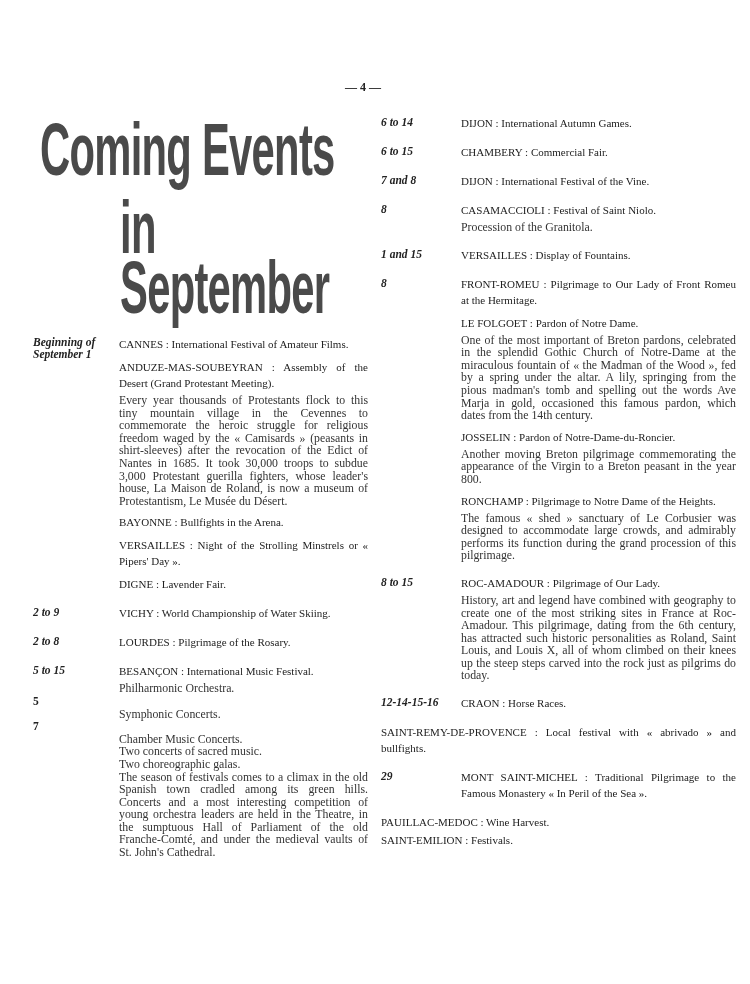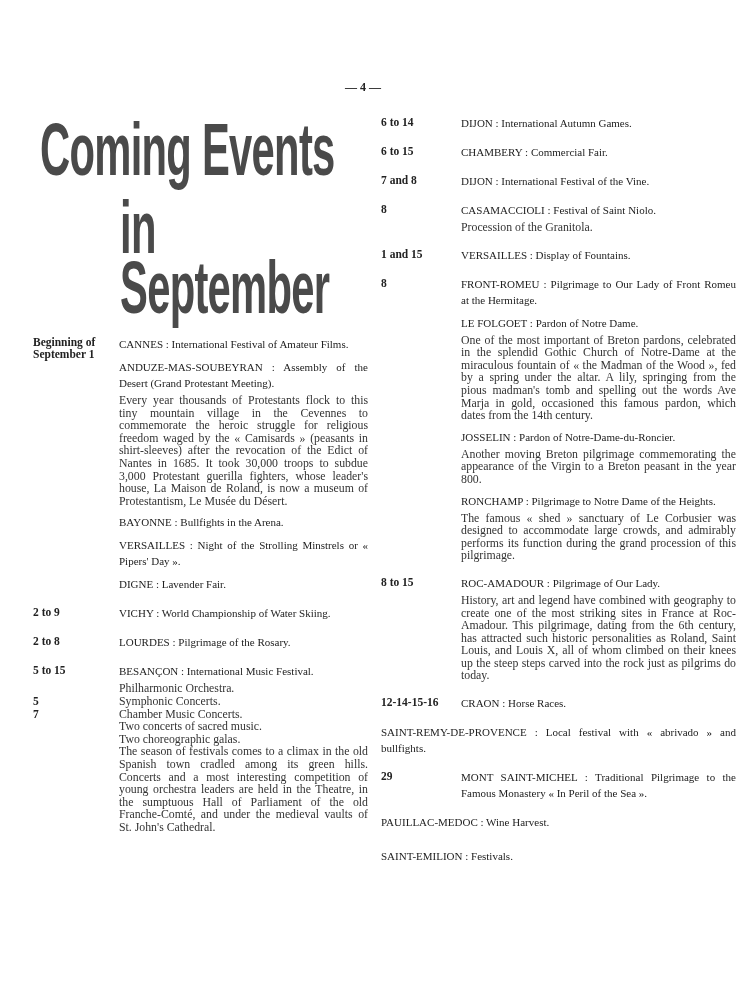--- a/index.html
+++ b/index.html
@@ -25,41 +25,41 @@
   .t2 { left: 120px; top: 190px; font-size: 58px; transform: scale(0.72, 1.28); }
   .t3 { left: 120px; top: 250px; font-size: 58px; transform: scale(0.72, 1.28); }
 
   .col { position: absolute; }
   .left-col { left: 33px; top: 336px; width: 335px; }
   .right-col { left: 381px; top: 115px; width: 355px; }
 
   .row { display: flex; margin-bottom: 6px; }
   .date {
     flex: 0 0 auto; font-weight: bold; font-size: 11.5px; line-height: 14px;
-    font-family: "Liberation Serif", serif; color: #222;
+    font-family: "Liberation Serif", serif; color: #222; font-style: italic;
   }
   .left-col .date { width: 86px; }
   .right-col .date { width: 80px; }
   .entries { flex: 1 1 auto; }
   .event { margin-bottom: 7px; }
   .head {
     font-family: "Liberation Serif", serif;
     font-weight: normal; font-size: 11px; line-height: 16px;
     text-align: justify; color: #222;
   }
   .desc {
     font-family: "Liberation Serif", serif;
     font-size: 11.8px; line-height: 12.6px;
     text-align: justify; color: #333; margin-top: 3px;
   }
   .sub {
     font-family: "Liberation Serif", serif;
     font-size: 11.8px; line-height: 12.6px; color: #333;
   }
-  .subrow { display: flex; }
+  .subrow { display: flex; flex-direction: column; }
   .subrow .sdate { width: 86px; flex: 0 0 auto; font-weight: bold; font-size: 11.5px; line-height: 12.6px; font-family: "Liberation Serif", serif; margin-left: -86px; }
 </style>
 </head>
 <body>
 
 <div class="page-num">— 4 —</div>
 
 <div>
   <div class="title t1">Coming Events</div>
   <div class="title t2">in</div>
@@ -243,21 +243,21 @@
     <div class="date">29</div>
     <div class="entries">
         <div class="event">
           <div class="head">MONT SAINT-MICHEL : Traditional Pilgrimage to the Famous Monastery « In Peril of the Sea ».</div>
         </div>
       </div>
   </div>
 
   <div class="row">
     <div class="entries">
-      <div class="event" style="margin-bottom:18px;">
+      <div class="event" style="margin-bottom:2px;">
           <div class="head">PAUILLAC-MEDOC : Wine Harvest.</div>
         </div>
       <div class="event">
           <div class="head">SAINT-EMILION : Festivals.</div>
         </div>
     </div>
   </div>
 </div>
 
 </body></html>

